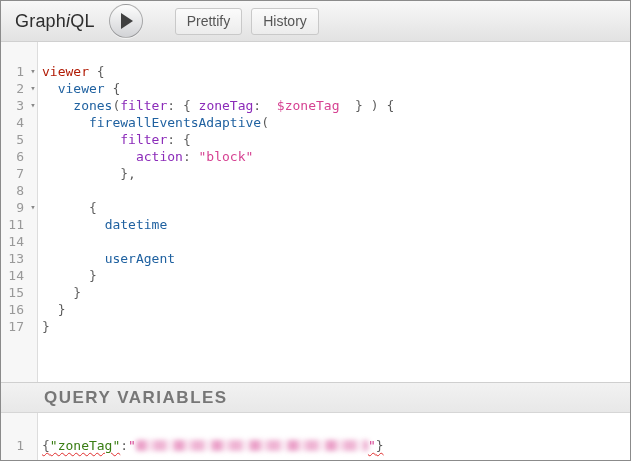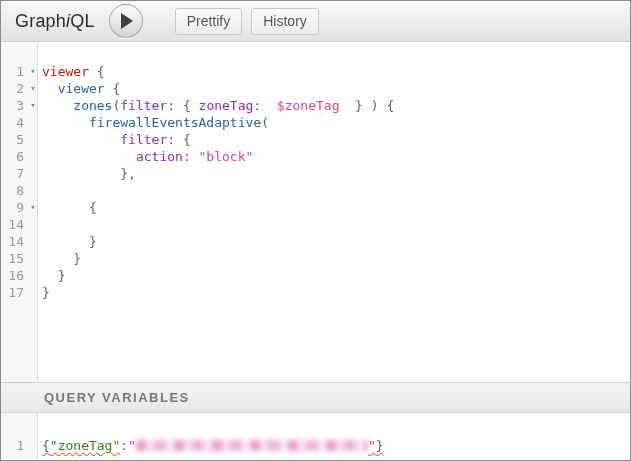--- a/index.html
+++ b/index.html
@@ -97,21 +97,21 @@
   .query-editor .lines { padding-top:21px; }
 
   
   .var-title {
     flex:0 0 31px; height:31px;
     background:linear-gradient(#f2f2f2,#e8e8e8);
     border-top:1px solid #cfcfcf;
     border-bottom:1px solid #d6d6d6;
     display:flex; align-items:center;
     padding-left:43px;
-    font-size:13px; font-weight:bold; color:#777;
+    font-size:17px; font-weight:bold; color:#777;
     letter-spacing:1.5px;
   }
   .var-editor { flex:0 0 47px; }
   .var-editor .lines { padding-top:24px; }
 </style>
 </head>
 <body>
 
 <div class="app">
 
@@ -131,21 +131,23 @@
     <div class="lines" id="query-lines">
         <div class="row"><span class="ln">1</span><span class="fold">▾</span><span class="code"><span class="t-kw">viewer</span><span class="t-p"> {</span></span></div>
         <div class="row"><span class="ln">2</span><span class="fold">▾</span><span class="code"><span class="t-p">  </span><span class="t-prop">viewer</span><span class="t-p"> {</span></span></div>
         <div class="row"><span class="ln">3</span><span class="fold">▾</span><span class="code"><span class="t-p">    </span><span class="t-prop">zones</span><span class="t-p">(</span><span class="t-attr">filter</span><span class="t-p">: { </span><span class="t-attr">zoneTag</span><span class="t-p">:  </span><span class="t-var">$zoneTag</span><span class="t-p">  } ) {</span></span></div>
         <div class="row"><span class="ln">4</span><span class="fold"></span><span class="code"><span class="t-p">      </span><span class="t-prop">firewallEventsAdaptive</span><span class="t-p">(</span></span></div>
         <div class="row"><span class="ln">5</span><span class="fold"></span><span class="code"><span class="t-p">          </span><span class="t-attr">filter</span><span class="t-p">: {</span></span></div>
         <div class="row"><span class="ln">6</span><span class="fold"></span><span class="code"><span class="t-p">            </span><span class="t-attr">action</span><span class="t-p">: </span><span class="t-str">"block"</span></span></div>
         <div class="row"><span class="ln">7</span><span class="fold"></span><span class="code"><span class="t-p">          },</span></span></div>
         <div class="row"><span class="ln">8</span><span class="fold"></span></div>
         <div class="row"><span class="ln">9</span><span class="fold">▾</span><span class="code"><span class="t-p">      {</span></span></div>
+        <div class="row"><span class="ln">11</span><span class="fold"></span><span class="code"><span class="t-p">        </span><span class="t-prop">datetime</span></span></div>
         <div class="row"><span class="ln">14</span><span class="fold"></span><span class="code"><span class="t-p">        </span></span></div>
+        <div class="row"><span class="ln">13</span><span class="fold"></span><span class="code"><span class="t-p">        </span><span class="t-prop">userAgent</span></span></div>
         <div class="row"><span class="ln">14</span><span class="fold"></span><span class="code"><span class="t-p">      }</span></span></div>
         <div class="row"><span class="ln">15</span><span class="fold"></span><span class="code"><span class="t-p">    }</span></span></div>
         <div class="row"><span class="ln">16</span><span class="fold"></span><span class="code"><span class="t-p">  }</span></span></div>
         <div class="row"><span class="ln">17</span><span class="fold"></span><span class="code"><span class="t-p">}</span></span></div>
       </div>
   </div>
 
   <div class="var-title">
     <span>QUERY VARIABLES</span>
   </div>

